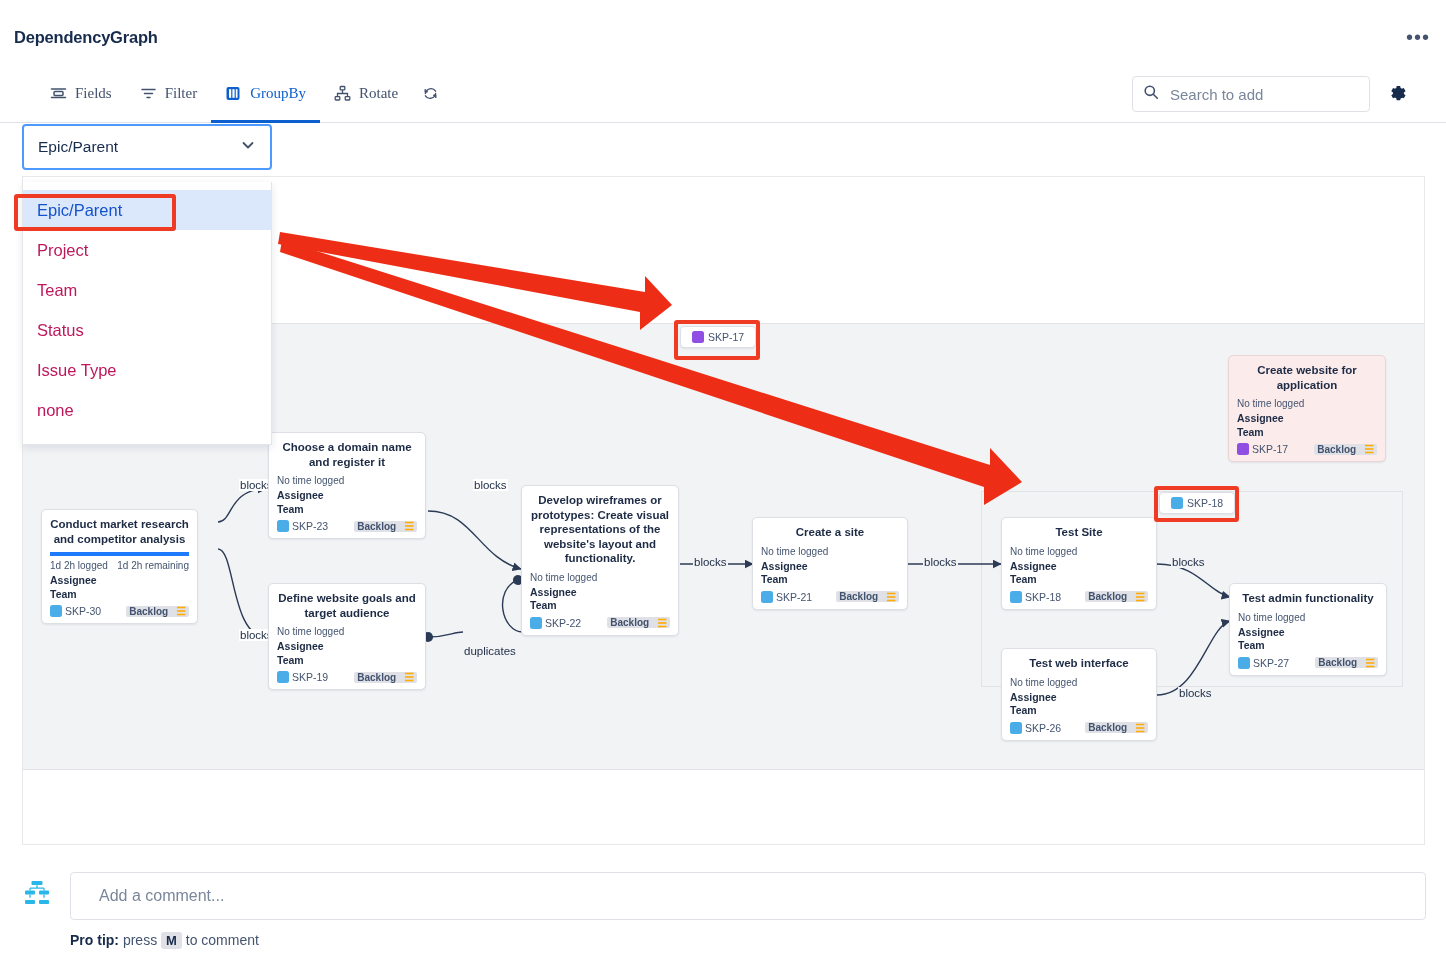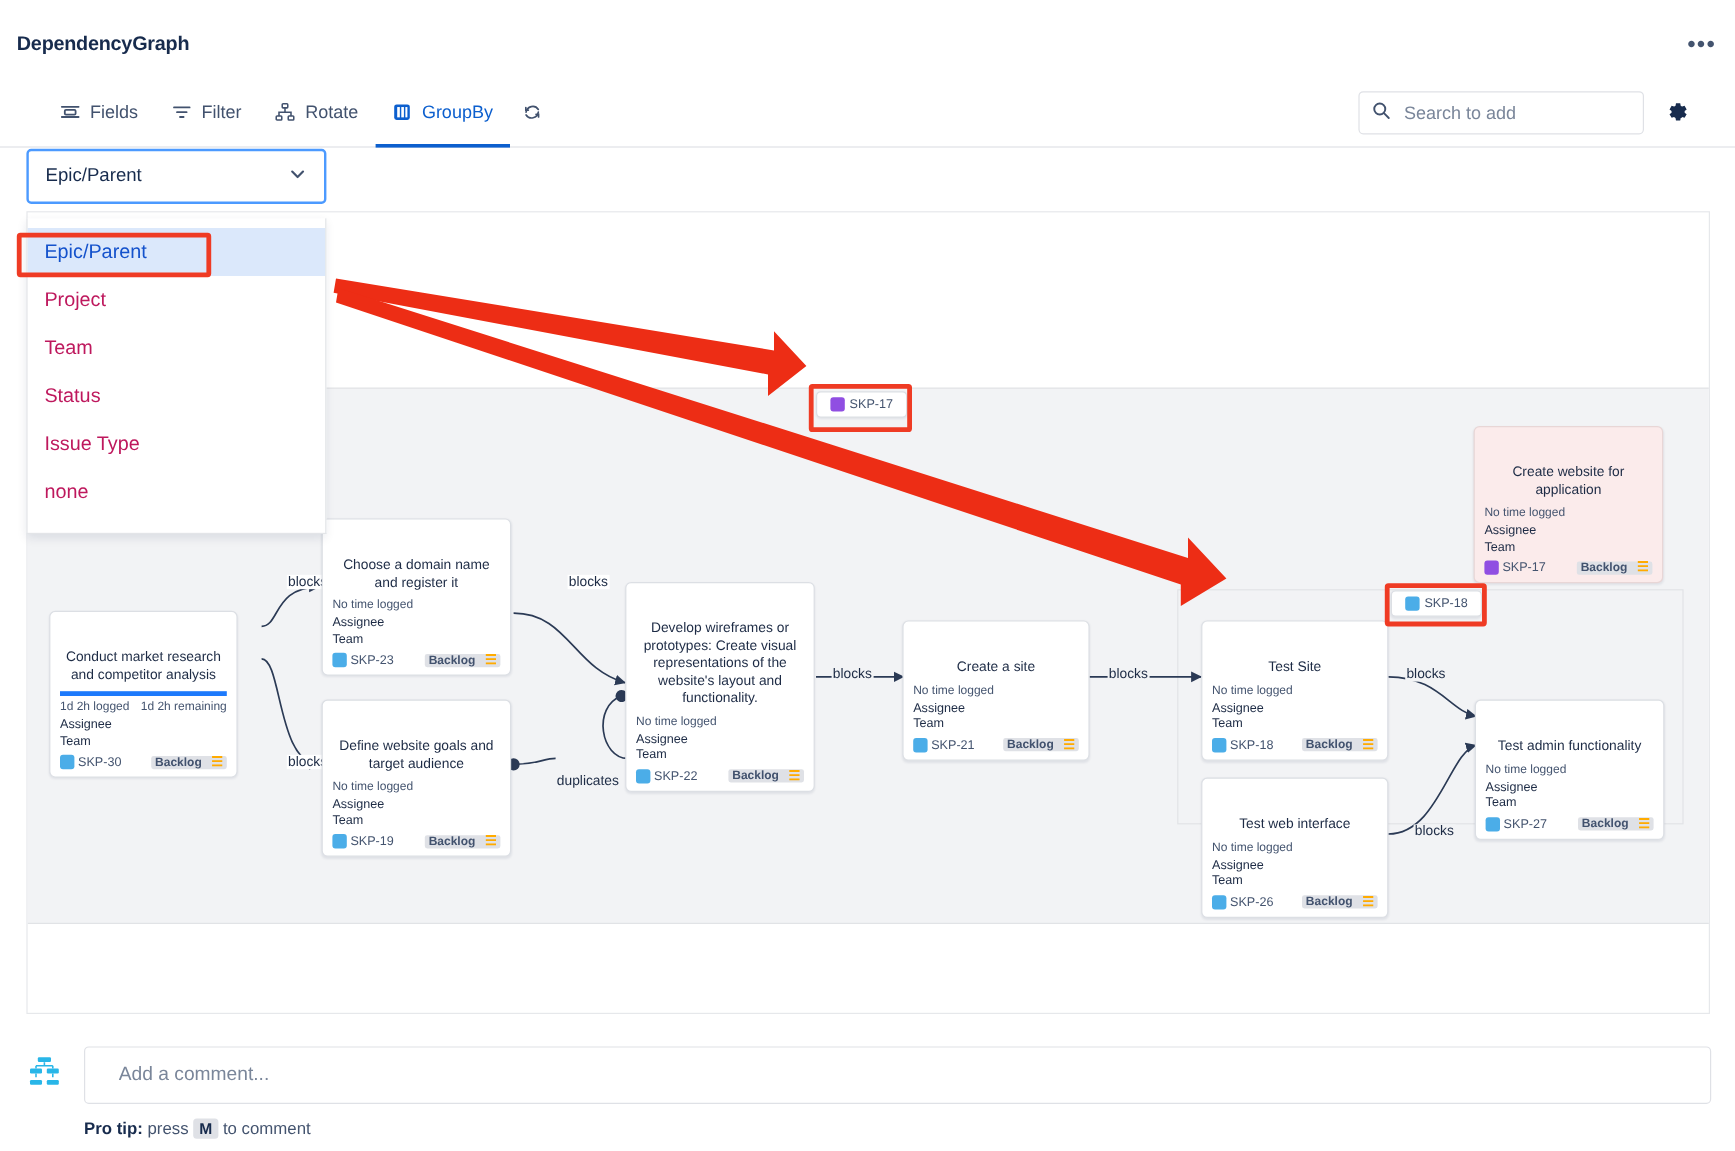--- a/index.html
+++ b/index.html
@@ -23,21 +23,21 @@
     position:absolute; right:16px; top:8px;
     font-size:20px; color:#44546f; line-height:18px; cursor:pointer;
     letter-spacing:1px;
   }
 
   
   .toolbar {
     position:relative; height:59px;
     border-bottom:1px solid #dfe1e6;
   }
-  .tb-items { position:absolute; left:36px; top:0; display:flex; align-items:stretch; height:59px; }
+  .tb-items { position:absolute; left:36px; top:0; display:flex; align-items:stretch; height:59px;font-family:Liberation Serif, serif; }
   .tb-item {
     display:flex; align-items:center; gap:8px;
     padding:0 14px; height:59px; cursor:pointer;
     font-size:15px; color:#42526e; font-weight:400;
     position:relative;
   }
   .tb-item.active { color:#0c5fce; font-weight:500; }
   .tb-item.active:after {
     content:""; position:absolute; left:0; right:0; bottom:0; height:3px; background:#0c5fce;
   }
@@ -109,26 +109,26 @@
     border:1px solid #dcdfe4;
     border-radius:5px;
     box-shadow:0 1px 2px rgba(9,30,66,0.08);
     padding:7px 8px 6px 8px;
     font-size:10.5px;
     cursor:pointer;
   }
   .node.epic { background:#fbebeb; border-color:#e8d6d6; }
   .node-title {
     text-align:center; font-size:11.5px; color:#1d2b45;
-    line-height:14.5px; margin-bottom:6px; font-weight:400;margin-top:24px;
+    line-height:14.5px; margin-bottom:6px; font-weight:700;
   }
   .progressbar { height:4px; background:#1d7afc; margin:1px 0 4px 0; }
   .time-row { display:flex; justify-content:space-between; font-size:10px; color:#44546f; margin-bottom:3px; }
   .time-single { font-size:10px; color:#44546f; margin-bottom:3px; }
-  .fieldline { font-size:10.5px; font-weight:400; color:#1d2b45; line-height:13.5px; }
+  .fieldline { font-size:10.5px; font-weight:700; color:#1d2b45; line-height:13.5px; }
   .node-footer {
     display:flex; align-items:center; justify-content:space-between;
     margin-top:4px;
   }
   .key-chip { display:flex; align-items:center; gap:3px; font-size:10.5px; color:#44546f; }
   .type-ico { width:12px; height:12px; border-radius:2.5px; display:block; }
   .type-ico.task { background:#4bade8; }
   .type-ico.epic { background:#904ee2; }
   .type-ico.subtask { background:#4bade8; }
   .status-chip {
@@ -203,46 +203,46 @@
       <span class="tb-icon">
         <svg width="17" height="17" viewBox="0 0 17 17">
             <g stroke="#42526e" stroke-width="1.5" stroke-linecap="round">
           <line x1="2" y1="4.5" x2="15" y2="4.5"></line>
               <line x1="4.5" y1="8.5" x2="12.5" y2="8.5"></line>
               <line x1="7" y1="12.5" x2="10" y2="12.5"></line>
             </g>
           </svg>
       </span>
       <span>Filter</span>
+    </div>
+
+    <div class="tb-item active">
+      <span class="tb-icon">
+        <svg width="17" height="17" viewBox="0 0 17 17">
+          <rect x="1.5" y="2" width="13" height="13" rx="2" fill="#0c5fce"></rect>
+          <rect x="4" y="4.2" width="2.2" height="8.6" fill="#fff"></rect>
+          <rect x="7.4" y="4.2" width="2.2" height="8.6" fill="#fff"></rect>
+          <rect x="10.8" y="4.2" width="1.7" height="8.6" fill="#fff"></rect>
+        </svg>
+      </span>
+      <span>GroupBy</span>
     </div>
 
     <div class="tb-item">
       <span class="tb-icon">
         <svg width="17" height="17" viewBox="0 0 17 17">
             <g stroke="#42526e" stroke-width="1.3" fill="none">
           <rect x="6.2" y="1.5" width="4.6" height="3.4" rx="0.7"></rect>
           <rect x="1.2" y="11.6" width="4.6" height="3.4" rx="0.7"></rect>
           <rect x="11.2" y="11.6" width="4.6" height="3.4" rx="0.7"></rect>
           <path d="M8.5 5v3.5M3.5 11.6V8.5h10v3.1"></path>
             </g>
           </svg>
       </span>
       <span>Rotate</span>
-    </div>
-
-    <div class="tb-item active">
-      <span class="tb-icon">
-        <svg width="17" height="17" viewBox="0 0 17 17">
-          <rect x="1.5" y="2" width="13" height="13" rx="2" fill="#0c5fce"></rect>
-          <rect x="4" y="4.2" width="2.2" height="8.6" fill="#fff"></rect>
-          <rect x="7.4" y="4.2" width="2.2" height="8.6" fill="#fff"></rect>
-          <rect x="10.8" y="4.2" width="1.7" height="8.6" fill="#fff"></rect>
-        </svg>
-      </span>
-      <span>GroupBy</span>
     </div>
 
     <div class="tb-item tb-refresh">
       <span class="tb-icon">
         <svg width="17" height="17" viewBox="0 0 17 17">
             <g stroke="#42526e" stroke-width="1.4" fill="none" stroke-linecap="round">
           <path d="M13.6 6.2A5.6 5.6 0 0 0 3.4 8.5"></path>
               <path d="M3.4 10.8a5.6 5.6 0 0 0 10.2-2.3"></path>
           <path d="M3.2 4.6v2.1h2.1"></path>
               <path d="M13.8 12.4v-2.1h-2.1"></path>

